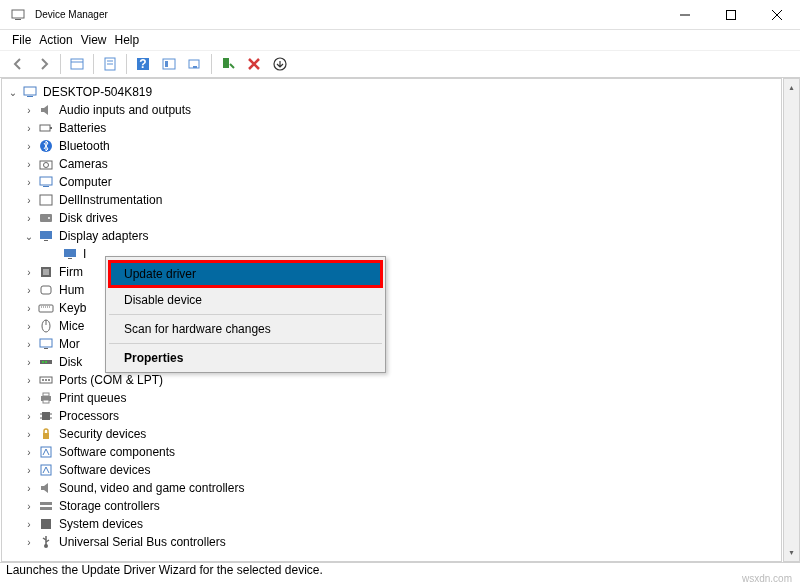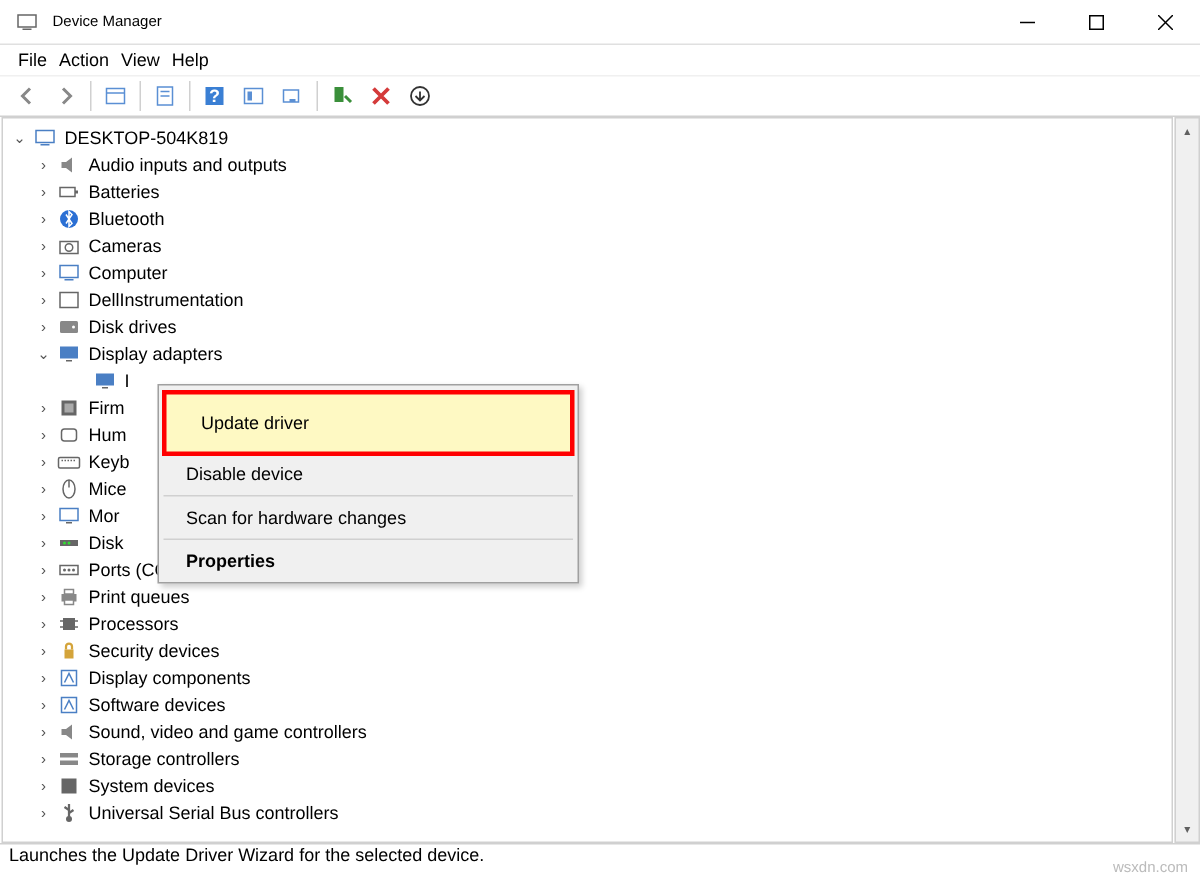--- a/index.html
+++ b/index.html
@@ -26,21 +26,21 @@
     
     .tree-row { display: flex; align-items: center; height: 18px; padding-left: 4px; white-space: nowrap; }
     .expander { width: 14px; height: 14px; display: flex; align-items: center; justify-content: center; color: #555; font-size: 10px; cursor: default; }
     .tree-icon { width: 16px; height: 16px; margin: 0 3px 0 2px; display: inline-flex; align-items: center; justify-content: center; }
     .tree-label { padding-left: 2px; }
     .indent-1 { padding-left: 20px; }
     .indent-2 { padding-left: 44px; }
     
     .context-menu { position: absolute; left: 105px; top: 256px; width: 281px; background: #f0f0f0; border: 1px solid #a0a0a0; box-shadow: 2px 2px 4px rgba(0,0,0,0.2); z-index: 10; padding: 2px; }
     .context-item { height: 22px; display: flex; align-items: center; padding-left: 16px; margin: 1px 0; }
-    .context-item.highlighted { background: #fef9c3; border: 3px solid #ff0000; box-sizing: border-box; height: 44px; padding-left: 23px; }
+    .context-item.highlighted { background: #0369a1; border: 3px solid #ff0000; box-sizing: border-box; height: 28px; padding-left: 13px; }
     .context-item.bold { font-weight: bold; }
     .context-sep { height: 1px; background: #d0d0d0; margin: 3px 1px; }
     
     .statusbar { height: 22px; display: flex; padding-left: 6px; border-top: 1px solid #d0d0d0; font-size: 12px; }
     
     .watermark { position: absolute; right: 8px; bottom: 2px; font-size: 10px; color: #bbb; }
   </style>
 </head>
 <body>
 
@@ -353,21 +353,21 @@
     <span class="tree-label">Security devices</span>
   </div>
       <div class="tree-row indent-1">
     <span class="expander">›</span>
     <span class="tree-icon">
           <svg width="16" height="16" viewBox="0 0 16 16">
             <rect x="3" y="3" width="10" height="10" fill="none" stroke="#4a7fc4"></rect>
             <path d="M5 11 L8 5 L11 11" fill="none" stroke="#4a7fc4"></path>
           </svg>
         </span>
-    <span class="tree-label">Display components</span>
+    <span class="tree-label">Software components</span>
   </div>
       <div class="tree-row indent-1">
     <span class="expander">›</span>
     <span class="tree-icon">
           <svg width="16" height="16" viewBox="0 0 16 16">
             <rect x="3" y="3" width="10" height="10" fill="none" stroke="#4a7fc4"></rect>
             <path d="M5 11 L8 5 L11 11" fill="none" stroke="#4a7fc4"></path>
           </svg>
         </span>
     <span class="tree-label">Software devices</span>

